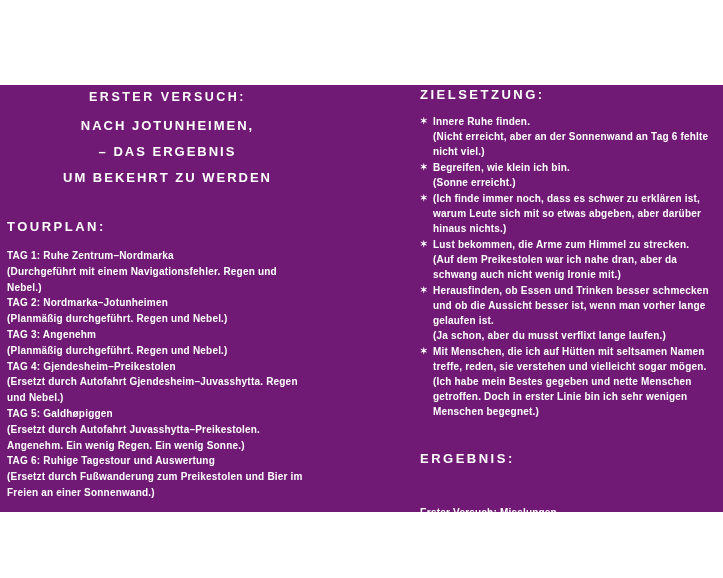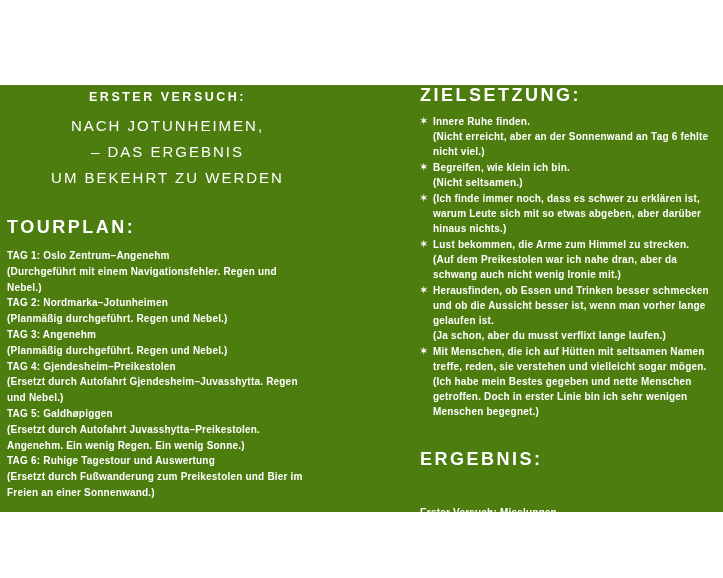--- a/index.html
+++ b/index.html
@@ -30,27 +30,27 @@
     width: 335px;
     text-align: center;
   }
   .kicker {
     font-size: 12.5px;
     font-weight: 700;
     letter-spacing: 2.5px;
     margin-bottom: 9px;
   }
   .title-line {
-    font-size: 15px;
-    font-weight: 400;
+    font-size: 13px;
+    font-weight: 700;
     letter-spacing: 2px;
     line-height: 26px;
   }
   .section-heading {
-    font-size: 18px;
+    font-size: 13px;
     font-weight: 700;
     letter-spacing: 2.5px;
     line-height: 16px;
   }
   .tourplan {
     position: absolute;
     left: 7px;
     top: 134px;
     width: 302px;
   }
@@ -99,40 +99,40 @@
   .result-text {
     font-size: 10px;
     font-weight: 700;
     letter-spacing: 0.2px;
     margin-top: 40px;
   }
 </style>
 </head>
 <body style="background: rgb(255, 255, 255);">
 
-<div class="panel" style="background: #4d7c0f; color: rgb(255, 255, 255);">
+<div class="panel" style="background: #701a75; color: rgb(255, 255, 255);">
 
   <div class="header-block">
     <div class="kicker">ERSTER VERSUCH:</div>
     <div>
 
         <div class="title-line">NACH JOTUNHEIMEN,</div>
 
         <div class="title-line">– DAS ERGEBNIS</div>
 
         <div class="title-line">UM BEKEHRT ZU WERDEN</div>
       </div>
   </div>
 
   <div class="tourplan">
     <div class="section-heading">TOURPLAN:</div>
     <div>
 
         <div class="tour-entry">
-          <div>TAG 1: Oslo Zentrum–Angenehm</div>
+          <div>TAG 1: Ruhe Zentrum–Nordmarka</div>
           <div>(Durchgeführt mit einem Navigationsfehler. Regen und Nebel.)</div>
         </div>
 
         <div class="tour-entry">
           <div>TAG 2: Nordmarka–Jotunheimen</div>
           <div>(Planmäßig durchgeführt. Regen und Nebel.)</div>
         </div>
 
         <div class="tour-entry">
           <div>TAG 3: Angenehm</div>
@@ -162,21 +162,21 @@
 
         <div class="goal-item">
           <span class="goal-bullet">✶</span>
           <div>Innere Ruhe finden.</div>
           <div>(Nicht erreicht, aber an der Sonnenwand an Tag 6 fehlte nicht viel.)</div>
         </div>
 
         <div class="goal-item">
           <span class="goal-bullet">✶</span>
           <div>Begreifen, wie klein ich bin.</div>
-          <div>(Nicht seltsamen.)</div>
+          <div>(Sonne erreicht.)</div>
         </div>
 
         <div class="goal-item">
           <span class="goal-bullet">✶</span>
           <div>(Ich finde immer noch, dass es schwer zu erklären ist, warum Leute sich mit so etwas abgeben, aber darüber hinaus nichts.)</div>
         </div>
 
         <div class="goal-item">
           <span class="goal-bullet">✶</span>
           <div>Lust bekommen, die Arme zum Himmel zu strecken.</div>

